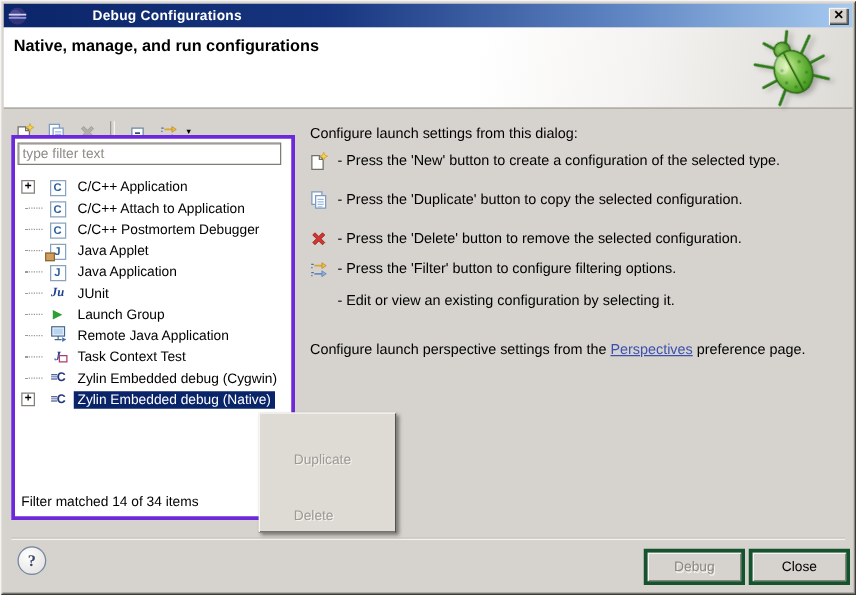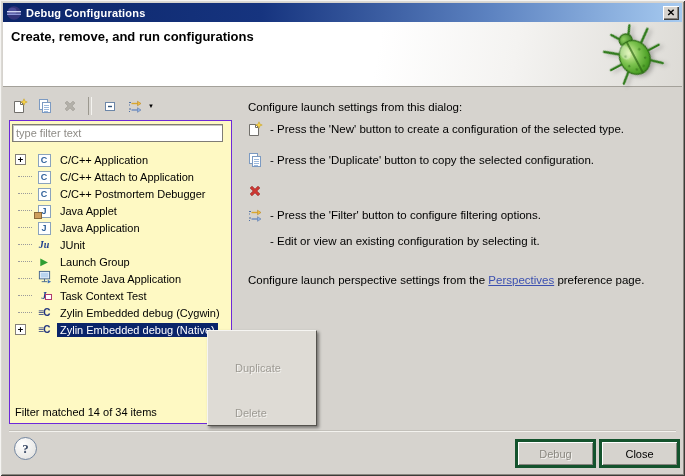--- a/index.html
+++ b/index.html
@@ -1,38 +1,38 @@
 <!DOCTYPE html>
 <html><head>
 <meta charset="utf-8">
 <style>
   html,body{margin:0;padding:0;background:#9a9890;}
   .win{position:relative;width:685px;height:476px;background:#d6d3ce;
     font-family:"Liberation Sans",sans-serif;font-size:11px;color:#000;overflow:hidden;
     box-shadow:inset 1px 1px 0 #f5f4f2,inset -1px -1px 0 #3c3b38,inset 2px 2px 0 #dbd9d4,inset -2px -2px 0 #8a8780;}
   
   .titlebar{position:absolute;left:3px;top:3px;right:3px;height:19px;display:flex;align-items:center;padding:0 3px;
-    background:linear-gradient(90deg,#0b2569 0%,#16347f 38%,#5d83c1 72%,#a6caf0 100%);}
+    background:linear-gradient(90deg,#0b2569 0%,#16347f 38%,#5d83c1 72%,#a6caf0 100%);gap:48px;}
   .titlebar .ttl{color:#fff;font-weight:bold;font-size:11px;margin-left:4px;letter-spacing:.2px;}
   .closebtn{margin-left:auto;width:16px;height:14px;background:#d6d3ce;display:flex;align-items:center;justify-content:center;
     font-size:10px;font-weight:bold;color:#000;line-height:1;
     box-shadow:inset 1px 1px 0 #ffffff,inset -1px -1px 0 #404040,inset -2px -2px 0 #87847e;}
   
   .banner{position:absolute;left:3px;top:22px;right:3px;height:64px;
     background:linear-gradient(100deg,#ffffff 55%,#f4f3f1 75%,#dddbd6 100%);border-bottom:1px solid #a4a19a;}
   .banner .h1{position:absolute;left:8px;top:7px;font-size:13px;font-weight:bold;}
   .bug{position:absolute;right:18px;top:1px;width:62px;height:62px;transform:rotate(-28deg);
     filter:drop-shadow(2px 3px 2px rgba(0,0,0,.25));}
   
   .toolbar{position:absolute;left:10px;top:95px;height:22px;display:flex;align-items:center;gap:5px;}
   .tb{width:20px;height:20px;display:flex;align-items:center;justify-content:center;}
   .tbsep{width:2px;height:18px;border-left:1px solid #9b988f;border-right:1px solid #f4f3ef;margin:0 3px;}
   .caret{font-size:6px;color:#000;margin-left:-2px;}
   
-  .lpanel{position:absolute;left:9px;top:120px;width:221px;height:302px;background:#fef9c3;border:1px solid #6d28d9;}
+  .lpanel{position:absolute;left:9px;top:108px;width:221px;height:302px;background:#ffffff;border:3px solid #6d28d9;}
   .filter{position:absolute;left:2px;top:3px;width:211px;height:18px;box-sizing:border-box;
     border:1px solid #7f7c76;box-shadow:inset 1px 1px 0 #c9c6c0;padding:1px 3px;font:11px "Liberation Sans",sans-serif;}
   .filter::placeholder{color:#8e8b86;opacity:1;}
   .tree{position:absolute;left:0;top:28px;right:0;bottom:22px;}
   .trow{position:absolute;left:0;right:0;height:17px;display:flex;align-items:center;}
   .gutter{width:26px;display:flex;align-items:center;flex:none;}
   .expander{width:9px;height:9px;margin-left:5px;border:1px solid #848078;background:#fff;
     font:bold 9px/8px "DejaVu Sans Mono",monospace;text-align:center;color:#000;}
   .conn{margin-left:8px;width:14px;border-top:1px dotted #9b9b9b;}
   .ticon{width:16px;flex:none;text-align:center;line-height:14px;}
@@ -82,21 +82,21 @@
       <circle cx="8" cy="8" r="6.8" fill="#33337a"></circle>
       <ellipse cx="6.4" cy="6.2" rx="4.2" ry="3.4" fill="#4a4a96"></ellipse>
       <rect x="1" y="6" width="14" height="1.4" fill="#cfd4f2"></rect>
       <rect x="1" y="8.6" width="14" height="1.4" fill="#8d96d8"></rect>
     </svg>
     <span class="ttl">Debug Configurations</span>
     <span class="closebtn">✕</span>
   </div>
 
   <div class="banner">
-    <span class="h1">Create, remove, and run configurations</span>
+    <span class="h1">Native, manage, and run configurations</span>
     <svg class="bug" viewBox="0 0 48 48">
       <defs>
         <radialGradient id="bodyg" cx="40%" cy="32%" r="75%">
           <stop offset="0%" stop-color="#d9f2a4"></stop>
             <stop offset="45%" stop-color="#7cc24f"></stop>
           <stop offset="80%" stop-color="#4ea127"></stop>
             <stop offset="100%" stop-color="#35821c"></stop>
         </radialGradient>
         <radialGradient id="headg" cx="40%" cy="35%" r="80%">
           <stop offset="0%" stop-color="#8fce60"></stop>
@@ -289,20 +289,21 @@
       <g stroke="#9db9dd">
           <path d="M7 7.5h5M7 9.5h5M7 11.5h5M7 13.5h4"></path>
         </g>
     </svg>
     <span>- Press the 'Duplicate' button to copy the selected configuration.</span>
   </div>
   <div class="rrow" style="top:182px">
     <svg width="16" height="16" viewBox="0 0 16 16">
       <path d="M3.2 5l1.8-1.8L8 6.2l3-3L12.8 5 9.8 8l3 3-1.8 1.8-3-3-3 3L3.2 11l3-3z" fill="#cf3732" stroke="#9a211d" stroke-width=".7"></path>
     </svg>
+    <span>- Press the 'Delete' button to remove the selected configuration.</span>
   </div>
   <div class="rrow" style="top:206px">
     <svg width="16" height="16" viewBox="0 0 16 16">
       <path d="M2 4.5h2M2 7h1" stroke="#4e6fa3"></path>
       <path d="M4.5 5.5h6" stroke="#d9a62e" stroke-width="1.4"></path>
       <path d="M10.5 3.2L14 5.5l-3.5 2.3z" fill="#f0bc3e" stroke="#b07f1d" stroke-width=".5"></path>
       <path d="M2 11h2M2 13.5h1" stroke="#4e6fa3"></path>
       <path d="M4.5 12h6" stroke="#6d8cc0" stroke-width="1.4"></path>
       <path d="M10.5 9.7L14 12l-3.5 2.3z" fill="#8fb0e0" stroke="#4e6fa3" stroke-width=".5"></path>
     </svg>

